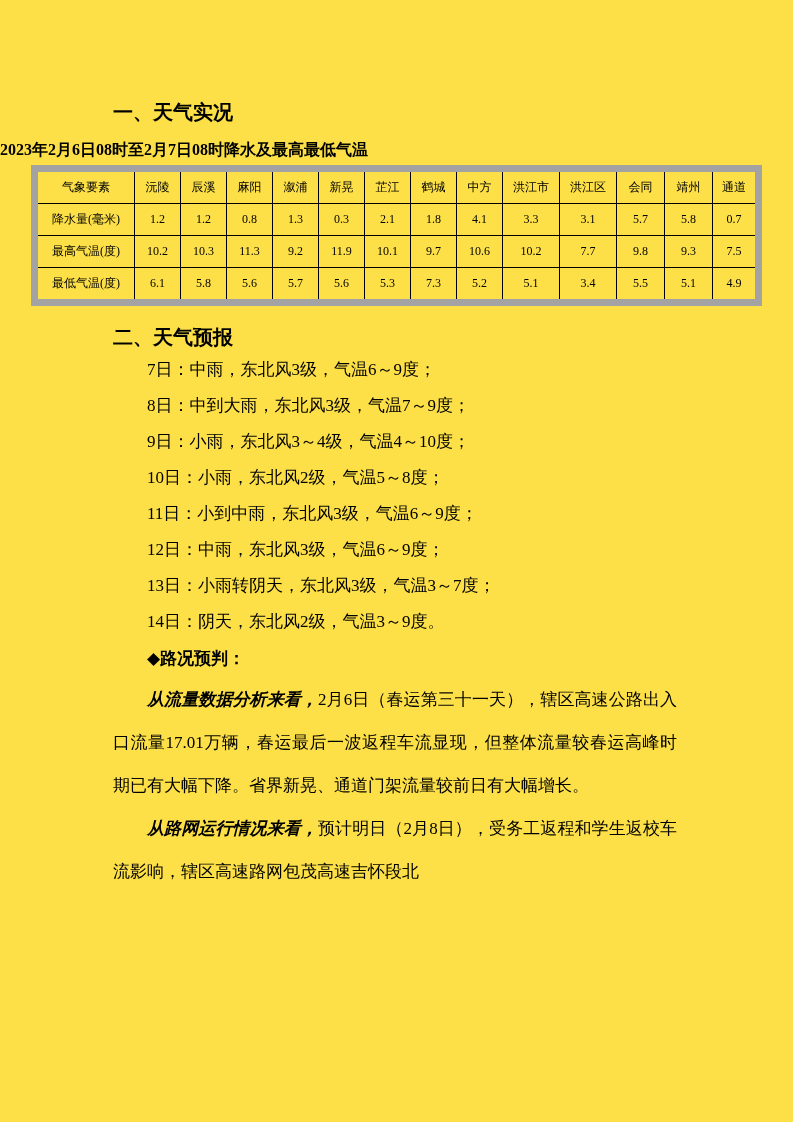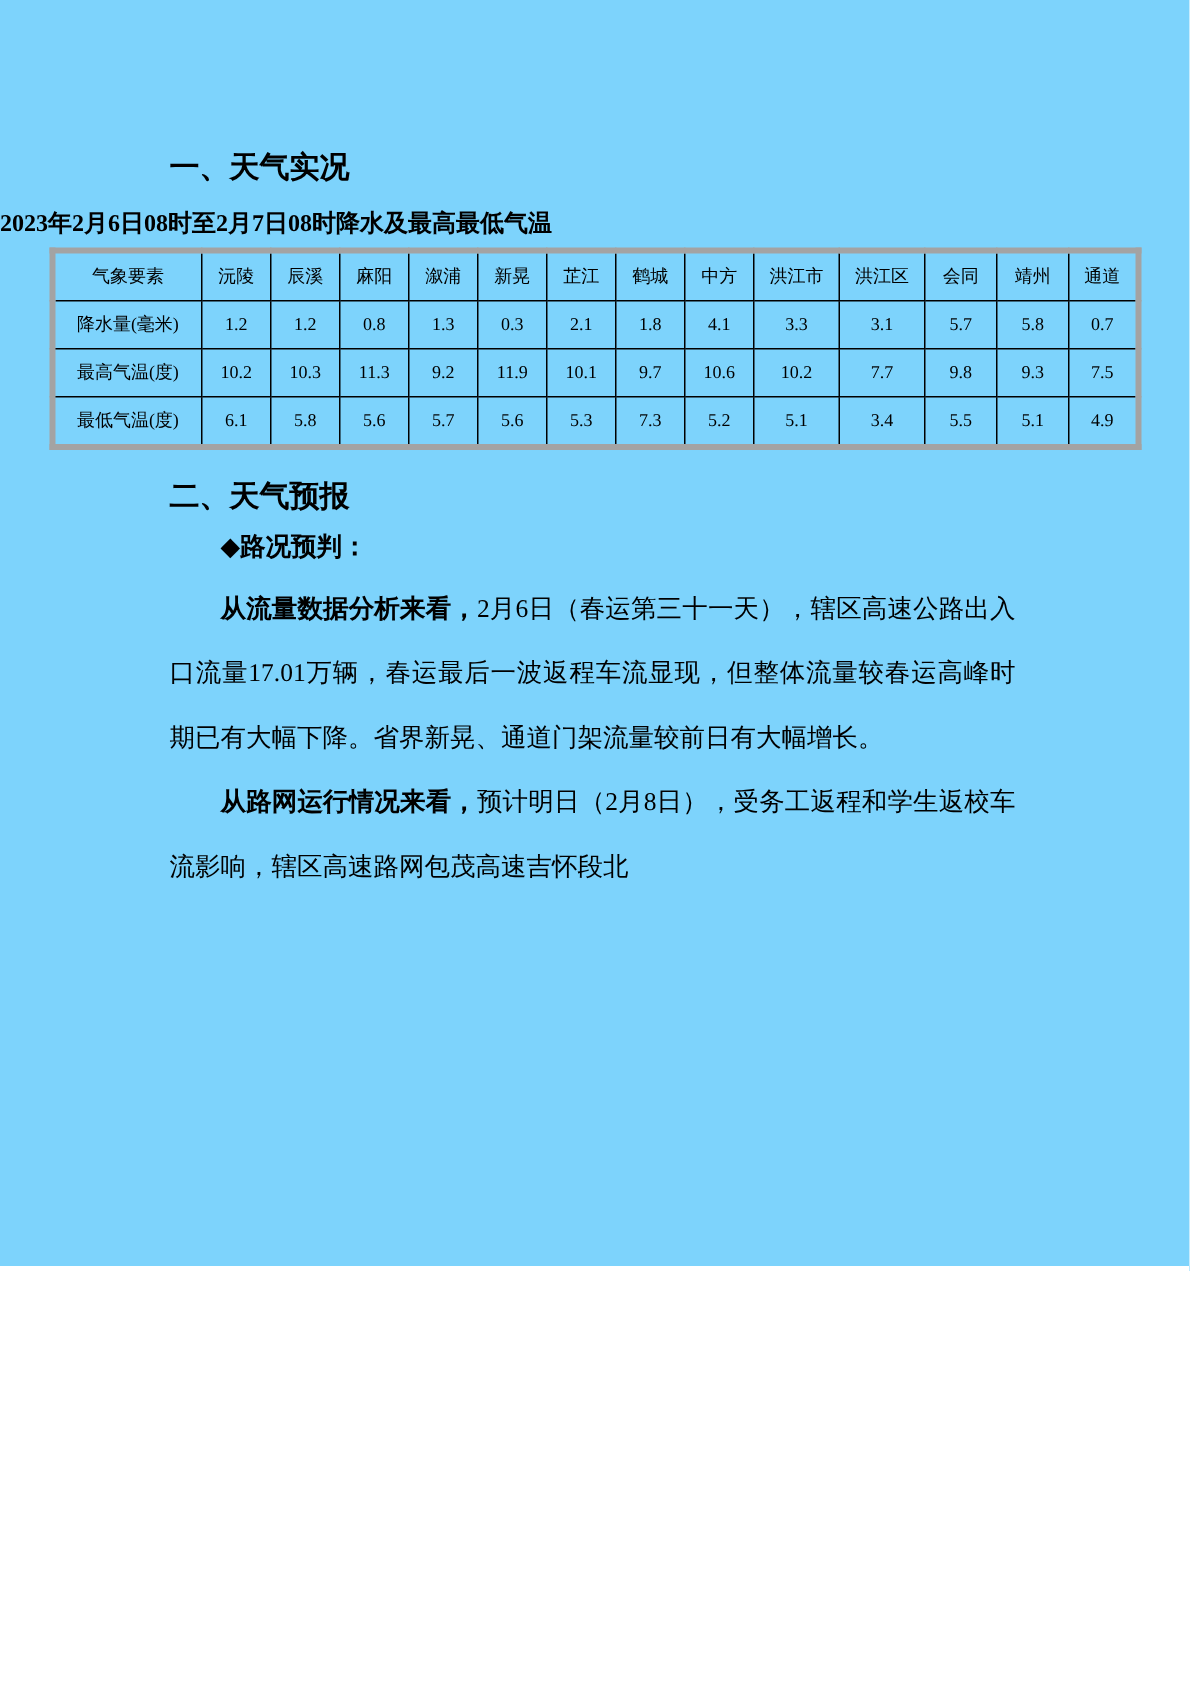--- a/index.html
+++ b/index.html
@@ -1,21 +1,21 @@
 <!DOCTYPE html>
 <html><head>
 <meta charset="utf-8">
 <style>
   html, body { margin: 0; padding: 0; background: #ffffff; }
   .page {
     position: relative;
     width: 793px;
-    height: 844px;
+    height: 1122px;
     margin: 0;
-    background: #7dd3fc;
+    background: #fde047;
     color: #000000;
     font-family: "Liberation Serif", "DejaVu Serif", serif;
     box-sizing: border-box;
     padding-top: 97px;
     overflow: hidden;
   }
   .h1 {
     margin: 0 96px 0 113px;
     font-size: 20px;
     line-height: 30px;
@@ -26,21 +26,21 @@
     text-align: left;
     font-size: 16px;
     line-height: 20px;
     font-weight: bold;
   }
   table.weather {
     width: 724px;
     margin: 5px auto 0 auto;
     border-collapse: collapse;
     table-layout: fixed;
-    border: 4px solid #a3a3a3;
+    border: 7px solid #a3a3a3;
     font-size: 12px;
   }
   table.weather th, table.weather td {
     border: 1px solid #000;
     height: 31px;
     padding: 0 1px;
     text-align: center;
     vertical-align: middle;
     font-weight: normal;
     overflow: hidden;
@@ -66,21 +66,21 @@
     line-height: 36px;
     text-indent: 2em;
   }
   p.road-heading {
     margin: 0 116px 0 113px;
     font-size: 17px;
     line-height: 38px;
     text-indent: 2em;
     font-weight: bold;
   }
-  b.lead { font-weight: bold; }
+  b.lead { font-weight: bold; font-style: italic; }
 </style>
 </head>
 <body>
 
 <div class="page">
 
   <div class="h1">一、天气实况</div>
 
   <div class="table-title">2023年2月6日08时至2月7日08时降水及最高最低气温</div>
 
@@ -167,20 +167,30 @@
         <td>5.5</td>
         <td>5.1</td>
         <td>4.9</td>
       </tr>
     </tbody>
   </table>
 
   <div class="h2">二、天气预报</div>
 
 
+  <div class="forecast">
+    <p class="fline">7日：中雨，东北风3级，气温6～9度；</p>
+    <p class="fline">8日：中到大雨，东北风3级，气温7～9度；</p>
+    <p class="fline">9日：小雨，东北风3～4级，气温4～10度；</p>
+    <p class="fline">10日：小雨，东北风2级，气温5～8度；</p>
+    <p class="fline">11日：小到中雨，东北风3级，气温6～9度；</p>
+    <p class="fline">12日：中雨，东北风3级，气温6～9度；</p>
+    <p class="fline">13日：小雨转阴天，东北风3级，气温3～7度；</p>
+    <p class="fline">14日：阴天，东北风2级，气温3～9度。</p>
+  </div>
 
   <p class="road-heading">◆路况预判：</p>
 
   <p class="body"><b class="lead">从流量数据分析来看，</b><span>2月6日（春运第三十一天），辖区高速公路出入口流量17.01万辆，春运最后一波返程车流显现，但整体流量较春运高峰时期已有大幅下降。省界新晃、通道门架流量较前日有大幅增长。</span></p>
 
   <p class="body"><b class="lead">从路网运行情况来看，</b><span>预计明日（2月8日），受务工返程和学生返校车流影响，辖区高速路网包茂高速吉怀段北</span></p>
 
 </div>
 
 </body></html>

